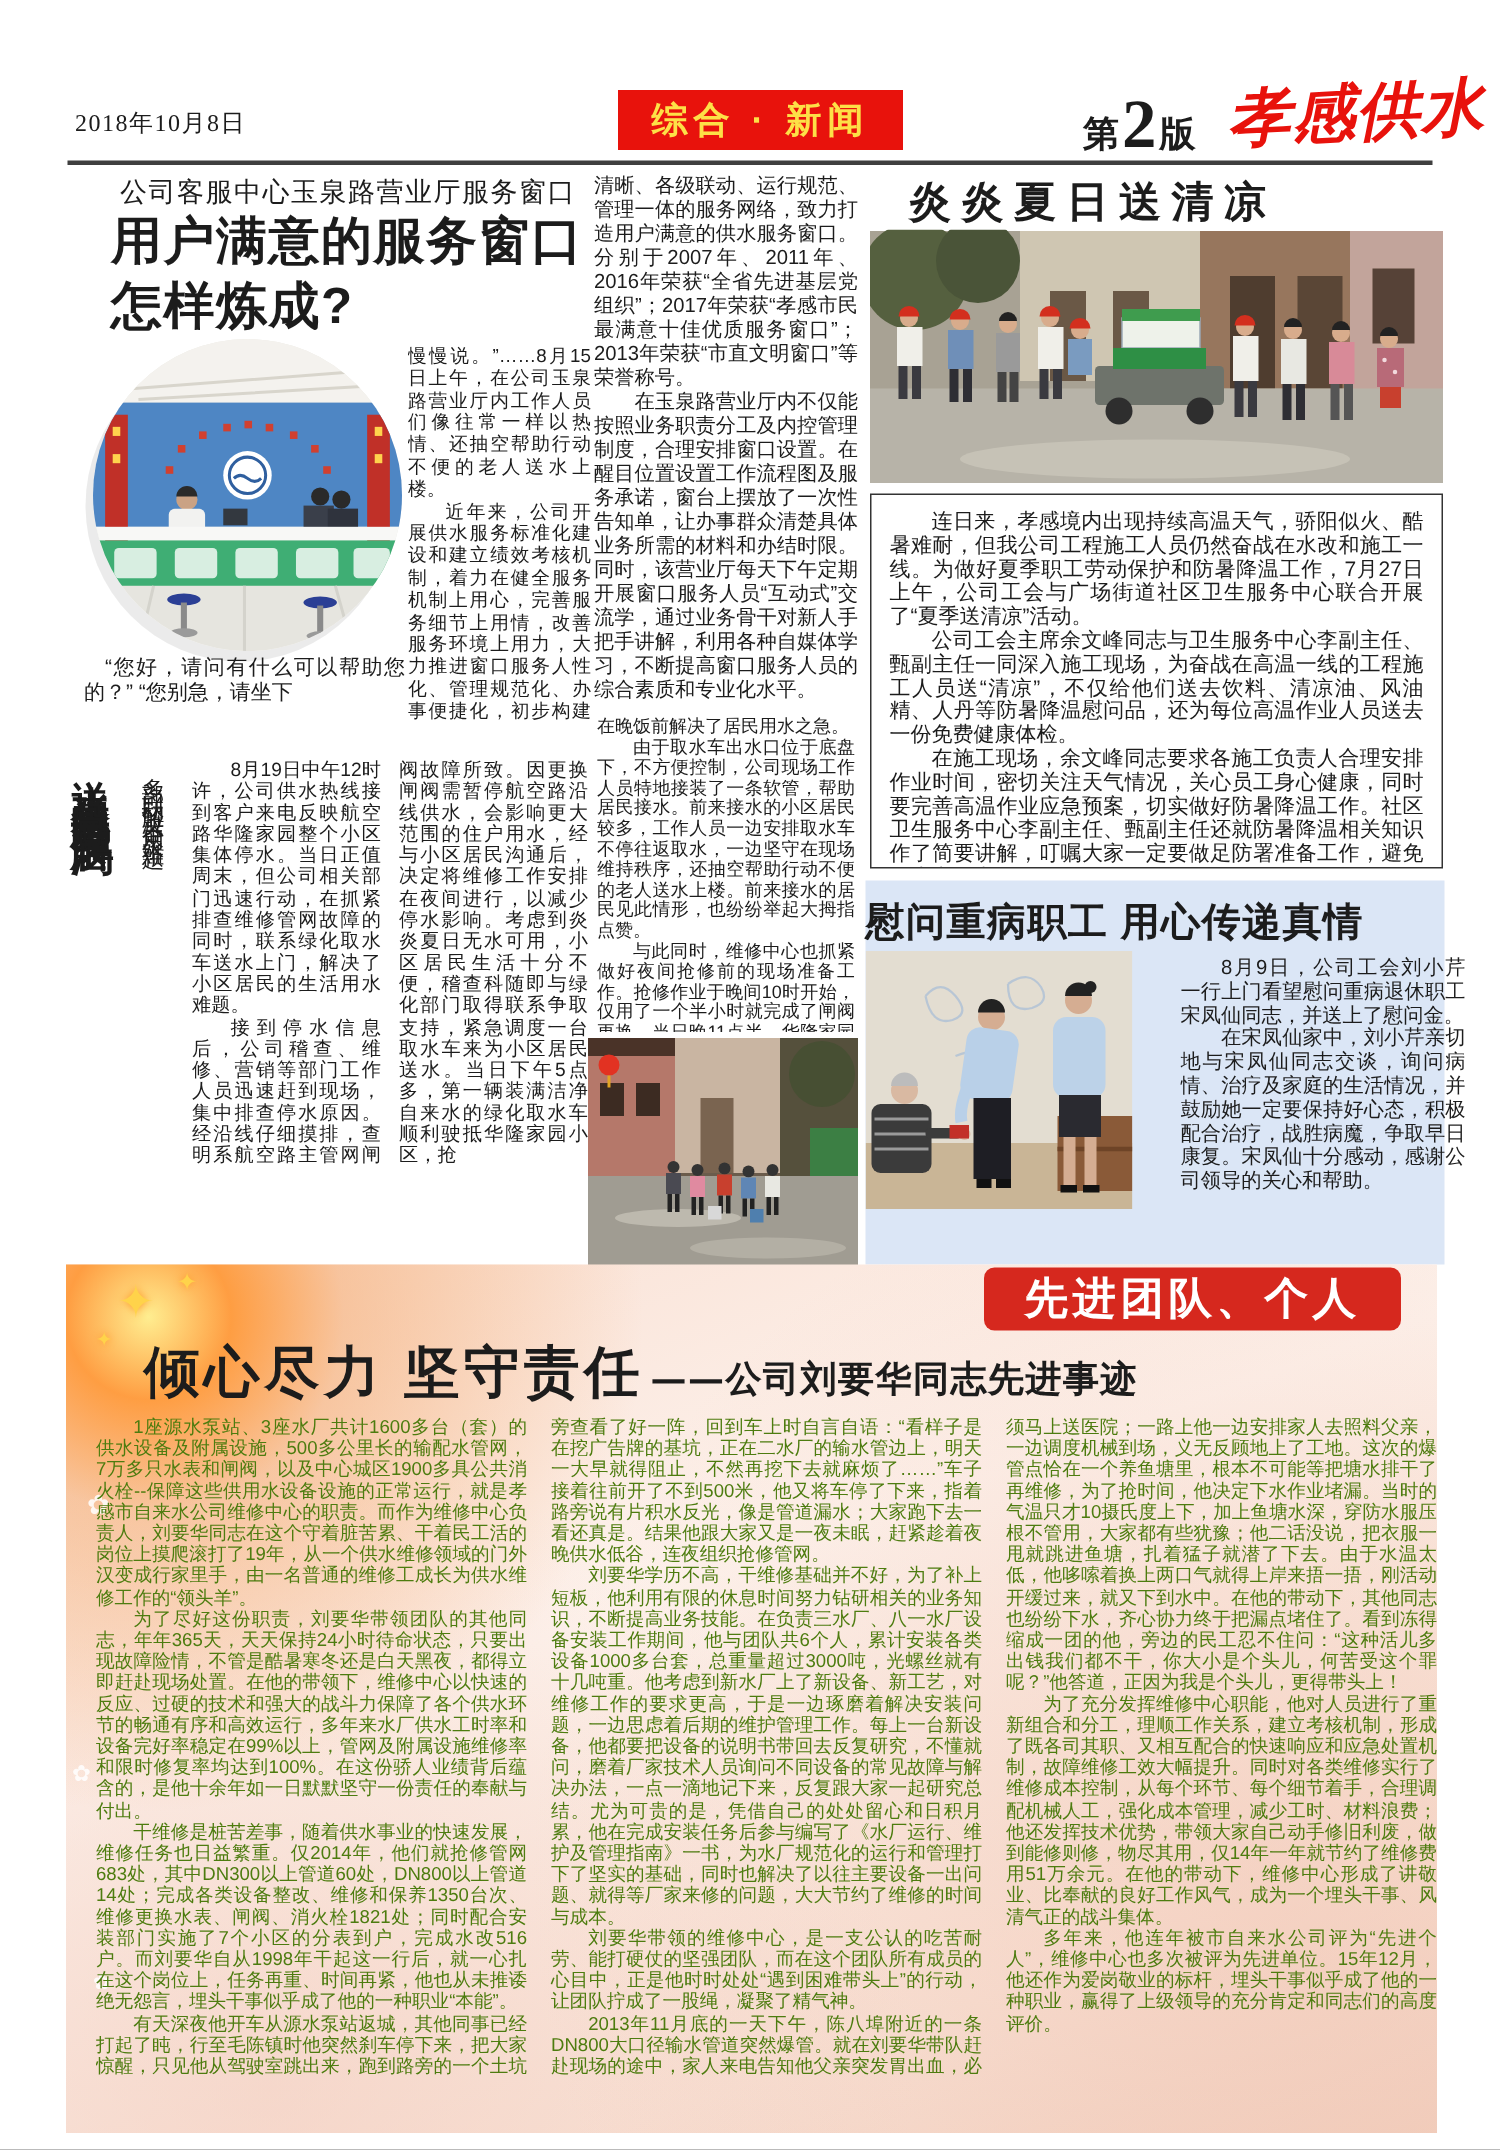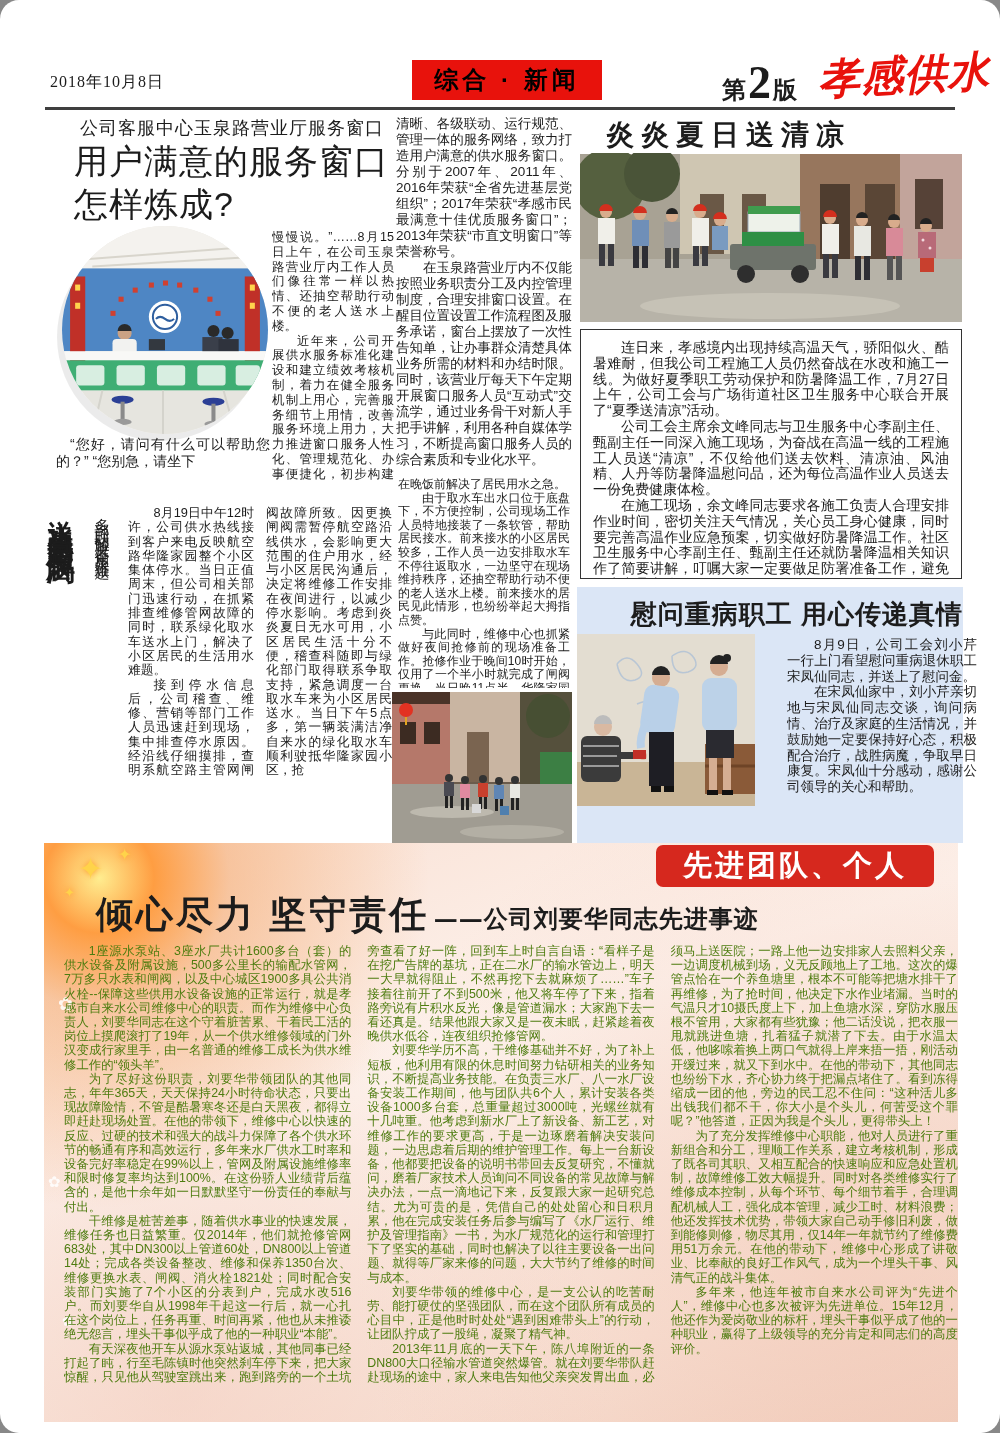--- a/index.html
+++ b/index.html
@@ -1,36 +1,36 @@
 <!DOCTYPE html>
 <html><head>
 <meta charset="utf-8">
 <style>
   html,body{margin:0;padding:0;background:#888;}
   .page{position:relative;width:1000px;height:1433px;background:#ffffff;margin:0 auto;
-        font-family:"Liberation Sans","DejaVu Sans",sans-serif;color:#1c1c1c;overflow:hidden;border-radius:19px;}
+        font-family:"Liberation Sans","DejaVu Sans",sans-serif;color:#1c1c1c;overflow:hidden;}
   .abs{position:absolute;box-sizing:border-box;}
   .jt{text-align:justify;overflow:hidden;}
   .jt p{margin:0;text-indent:2em;}
   .cont p:first-child{text-indent:0;}
 
   
   .date{left:50px;top:72px;font-family:"Liberation Serif",serif;font-size:16px;letter-spacing:1px;}
   .rule{left:45px;top:107px;width:910px;height:3px;background:#3f3f3f;}
-  .section-box{left:412px;top:60px;width:190px;height:40px;background:#e8120c;color:#000000;
+  .section-box{left:412px;top:60px;width:190px;height:40px;background:#e8120c;color:#fde047;
                font-size:24px;font-weight:bold;letter-spacing:4px;display:flex;align-items:center;justify-content:center;}
   .pageno{left:722px;top:60px;display:flex;align-items:flex-end;font-family:"Liberation Serif",serif;font-weight:bold;}
   .pageno .small{font-size:24px;line-height:1;padding-bottom:4px;}
   .pageno .big{font-size:46px;line-height:1;padding:0 2px;}
   .masthead{left:818px;top:48px;width:150px;color:#e8120c;font-family:"DejaVu Serif",serif;
             font-style:italic;font-weight:bold;font-size:42px;letter-spacing:1px;transform:rotate(-3deg);white-space:nowrap;}
 
   
   .a1-kicker{left:80px;top:116px;font-family:"DejaVu Serif",serif;font-size:18px;letter-spacing:1px;}
-  .a1-headline{left:74px;top:140px;width:330px;font-size:34px;font-weight:400;line-height:1.26;letter-spacing:1px;}
+  .a1-headline{left:74px;top:140px;width:330px;font-size:34px;font-weight:700;line-height:1.26;letter-spacing:1px;}
   .a1-photo{left:62px;top:226px;width:206px;height:208px;border-radius:50%;overflow:hidden;
             box-shadow:-5px 7px 0 rgba(0,0,0,0.08);}
   .a1-lead{left:56px;top:436px;width:214px;font-size:14px;line-height:17px;}
   .a1-lead p{text-indent:1em;}
   .a1-col2{left:272px;top:230px;width:122px;height:250px;font-size:12.5px;line-height:14.8px;}
   .a1-col3{left:396px;top:116px;width:176px;height:358px;font-size:13.5px;line-height:16px;}
 
   
   .a2-vhead{left:44px;top:500px;height:350px;writing-mode:vertical-rl;font-weight:900;
             font-size:26px;letter-spacing:3px;line-height:1.1;}
@@ -43,21 +43,21 @@
   .a2-photo{left:392px;top:692px;width:180px;height:158px;overflow:hidden;}
 
   
   .a3-headline{left:606px;top:116px;font-size:28px;font-weight:900;letter-spacing:7px;}
   .a3-photo{left:580px;top:153px;width:382px;height:170px;overflow:hidden;}
   .a3-box{left:580px;top:329px;width:382px;height:250px;border:1px solid #333;
           padding:10px 12px;font-size:14px;line-height:15.8px;}
 
   
   .a4-panel{left:577px;top:587px;width:386px;height:256px;background:#dbe6f6;}
-  .a4-headline{left:0;top:10px;width:386px;text-align:right;font-size:26px;font-weight:900;letter-spacing:1px;}
+  .a4-headline{left:0;top:10px;width:386px;text-align:left;font-size:26px;font-weight:900;letter-spacing:1px;}
   .a4-photo{left:0;top:46px;width:178px;height:174px;overflow:hidden;}
   .a4-text{left:186px;top:50px;width:190px;height:192px;font-size:13.5px;line-height:15.8px;margin-left:24px;}
 
   
   .m-panel{left:44px;top:843px;width:914px;height:579px;
     background:
       radial-gradient(circle at 55px 35px, rgba(255,238,140,.95), rgba(255,150,50,.9) 55px, rgba(245,170,110,.55) 130px, rgba(252,230,215,0) 330px),
       radial-gradient(circle at 88% 70%, rgba(238,180,158,.35), rgba(238,180,158,0) 55%),
       radial-gradient(circle at 15% 95%, rgba(242,200,185,.5), rgba(242,200,185,0) 45%),
       linear-gradient(160deg,#f9dfd2,#fdf2ec 40%,#f8e2d6 78%,#f2d2c2);}

